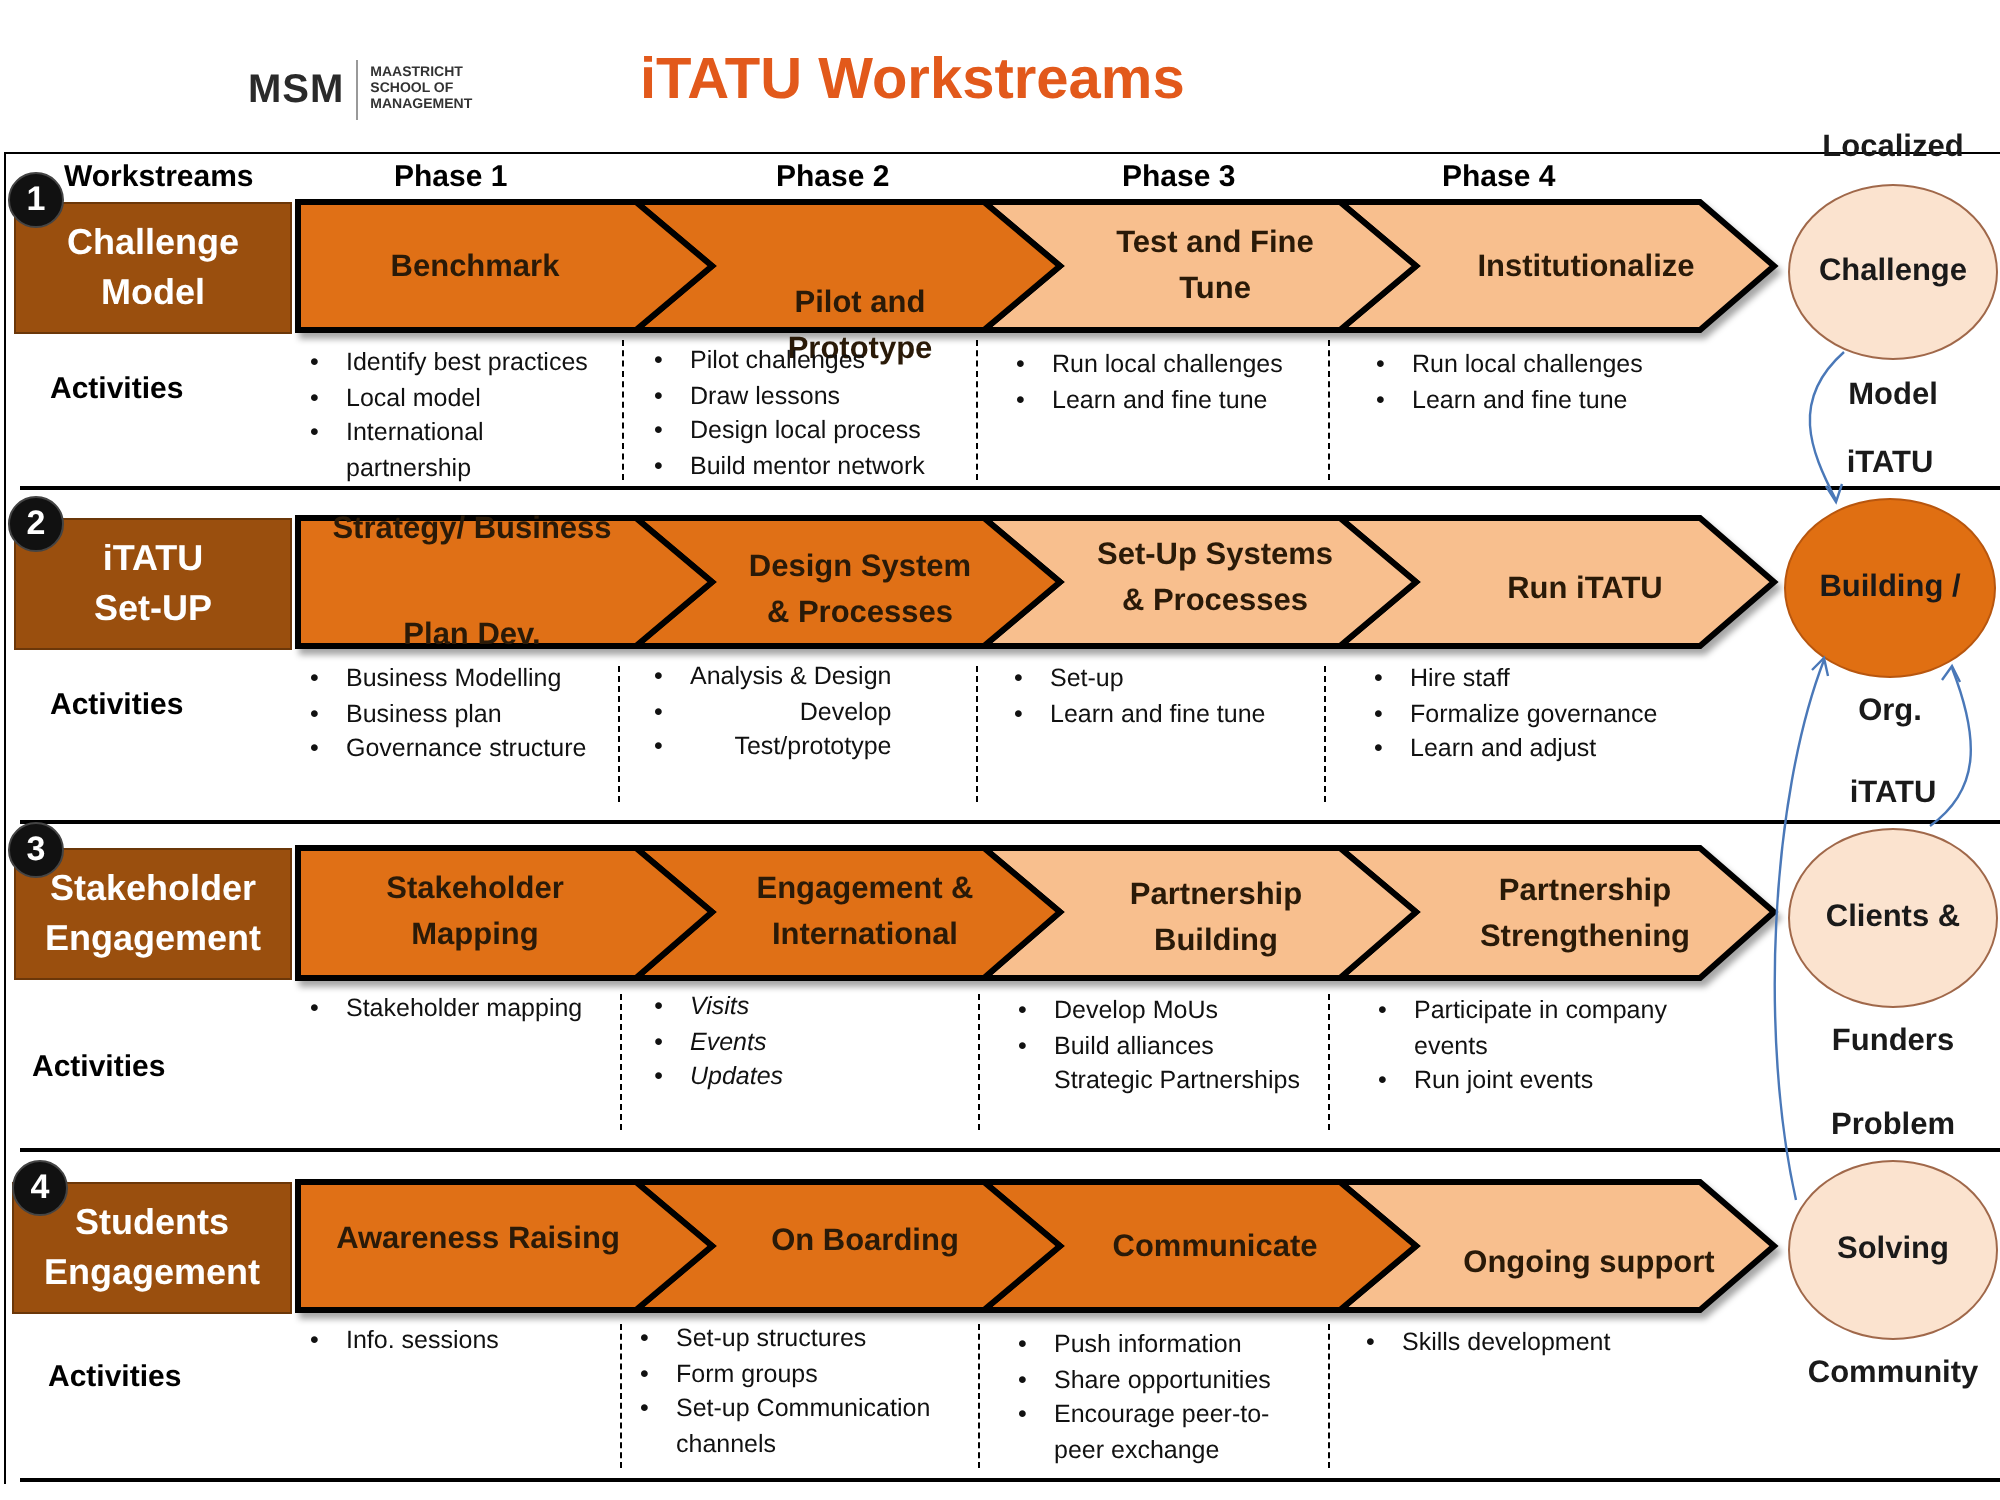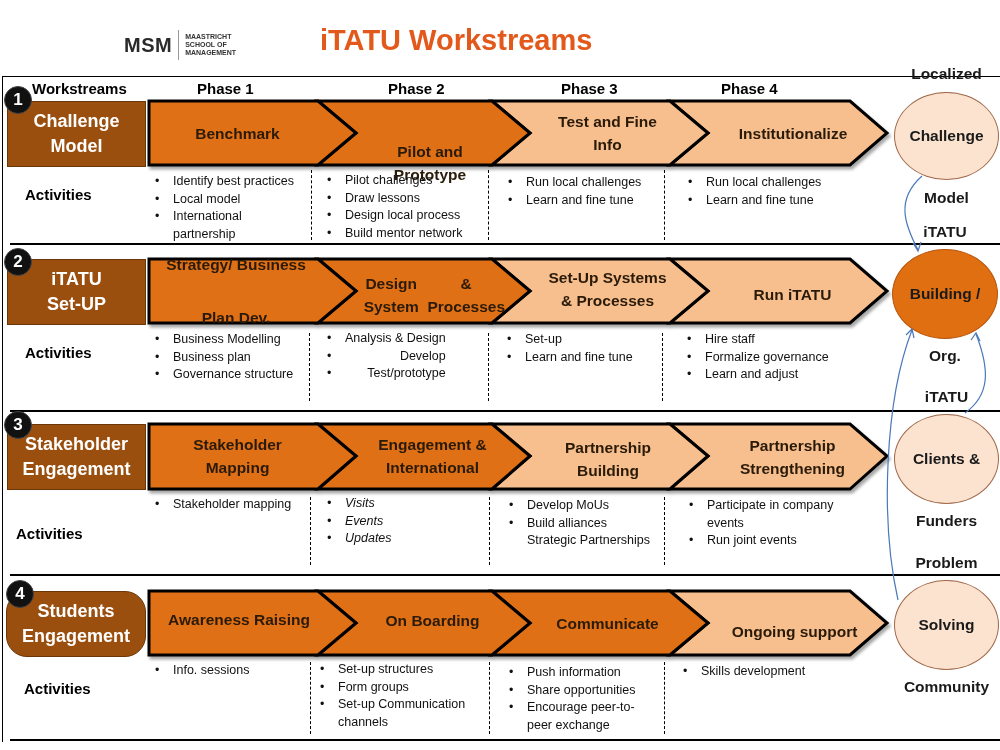--- a/index.html
+++ b/index.html
@@ -97,21 +97,21 @@
 <div class="abs num" style="left:4px;top:86px;">1</div>
 <div class="abs act-label" style="left:25px;top:186px;">Activities</div>
 
 <div class="abs chev-label" style="left:160px;top:101px;width:155px;height:64px;">Benchmark</div>
 <div class="abs chev-label" style="left:355px;top:101px;width:150px;height:64px;flex-direction:column;margin-top:30px;">
   <div>Pilot and</div>
   <div>Prototype</div>
 </div>
 <div class="abs chev-label" style="left:535px;top:101px;width:145px;height:64px;flex-direction:column;">
   <div>Test and Fine</div>
-  <div>Info</div>
+  <div>Tune</div>
 </div>
 <div class="abs chev-label" style="left:712px;top:101px;width:162px;height:64px;">Institutionalize</div>
 
 <ul class="abs bullets" style="left:155px;top:173px;">
   <li>Identify best practices</li>
   <li>Local model</li>
   <li>International</li>
   <li class="cont">partnership</li>
 </ul>
 <ul class="abs bullets" style="left:327px;top:172px;">
@@ -142,21 +142,21 @@
   <div>iTATU</div>
   <div>Set-UP</div>
 </div>
 <div class="abs num" style="left:4px;top:248px;">2</div>
 <div class="abs act-label" style="left:25px;top:344px;">Activities</div>
 
 <div class="abs chev-label" style="left:155px;top:259px;width:162px;height:64px;flex-direction:column;gap:30px;">
   <div>Strategy/ Business</div>
   <div>Plan Dev.</div>
 </div>
-<div class="abs chev-label" style="left:355px;top:259px;width:150px;height:72px;flex-direction:row;">
+<div class="abs chev-label" style="left:355px;top:259px;width:150px;height:72px;flex-direction:column;">
   <div>Design System</div>
   <div>&amp; Processes</div>
 </div>
 <div class="abs chev-label" style="left:530px;top:259px;width:155px;height:60px;flex-direction:column;">
   <div>Set-Up Systems</div>
   <div>&amp; Processes</div>
 </div>
 <div class="abs chev-label" style="left:720px;top:259px;width:145px;height:70px;">Run iTATU</div>
 
 <ul class="abs bullets" style="left:155px;top:331px;">
@@ -233,21 +233,21 @@
 <div class="abs vdash" style="left:310px;top:497px;height:68px;"></div>
 <div class="abs vdash" style="left:489px;top:497px;height:68px;"></div>
 <div class="abs vdash" style="left:664px;top:497px;height:68px;"></div>
 
 <div class="abs circle c-light" style="left:894px;top:414px;width:103px;height:88px;flex-direction:column;">
   <div>iTATU</div>
   <div>Clients &amp;</div>
   <div>Funders</div>
 </div>
 
-<div class="abs ws-box" style="left:6px;top:591px;width:138px;height:64px;border-radius:21px;">
+<div class="abs ws-box" style="left:6px;top:591px;width:138px;height:64px;">
   <div>Students</div>
   <div>Engagement</div>
 </div>
 <div class="abs num" style="left:6px;top:580px;">4</div>
 <div class="abs act-label" style="left:24px;top:680px;">Activities</div>
 
 <div class="abs chev-label" style="left:155px;top:591px;width:168px;height:56px;">Awareness Raising</div>
 <div class="abs chev-label" style="left:360px;top:591px;width:145px;height:58px;">On Boarding</div>
 <div class="abs chev-label" style="left:535px;top:591px;width:145px;height:64px;text-align:center;">Communicate</div>
 <div class="abs chev-label" style="left:712px;top:591px;width:165px;height:80px;">Ongoing support</div>

